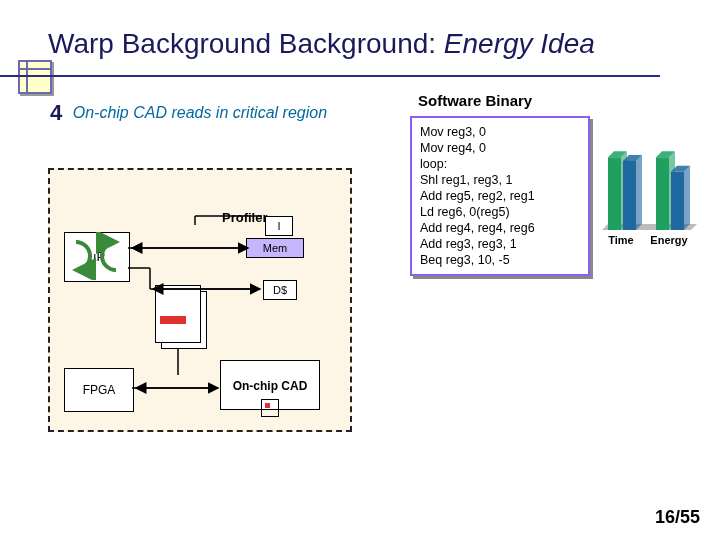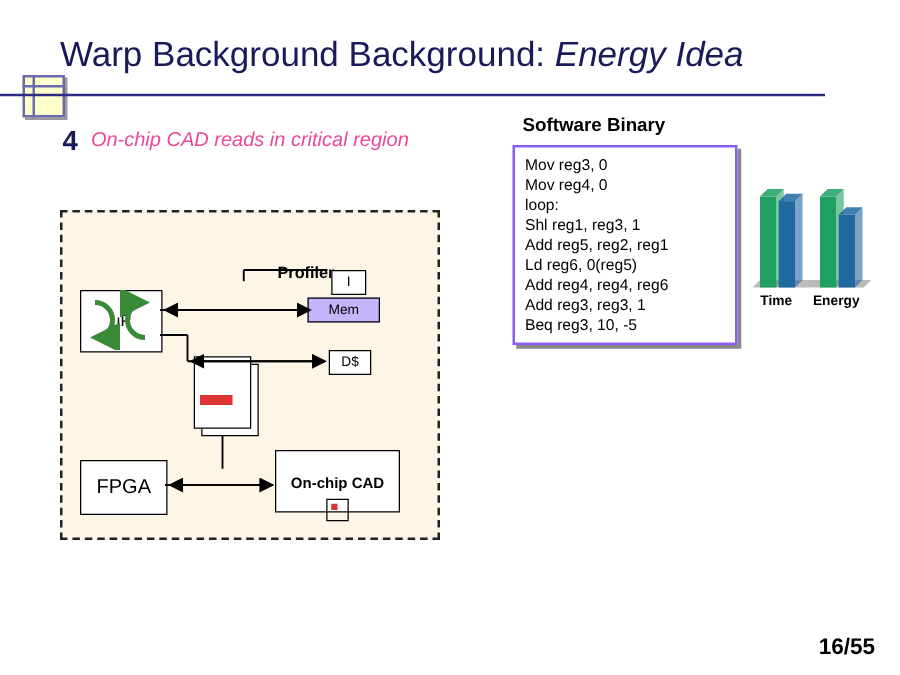--- a/index.html
+++ b/index.html
@@ -70,21 +70,21 @@
     display: inline-block;
     font-weight: bold;
     font-size: 22px;
     color: #1a1a5a;
     margin-right: 6px;
     vertical-align: middle;
   }
   .step-text {
     font-style: italic;
     font-size: 16px;
-    color: #ec4899;
+    color: #0369a1;
     vertical-align: middle;
   }
   .soc {
     position: absolute;
     left: 48px;
     top: 168px;
     width: 300px;
     height: 260px;
     border: 2px dashed #222;
     background: #fdf5e6;
@@ -178,21 +178,21 @@
   .fpga {
     position: absolute;
     left: 14px;
     top: 198px;
     width: 68px;
     height: 42px;
     border: 1px solid #000;
     background: #fff;
     text-align: center;
     line-height: 42px;
-    font-size: 16px;
+    font-size: 12px;
   }
   .oncad {
     position: absolute;
     left: 170px;
     top: 190px;
     width: 100px;
     height: 50px;
     border: 1px solid #000;
     background: #fff;
     text-align: center;

